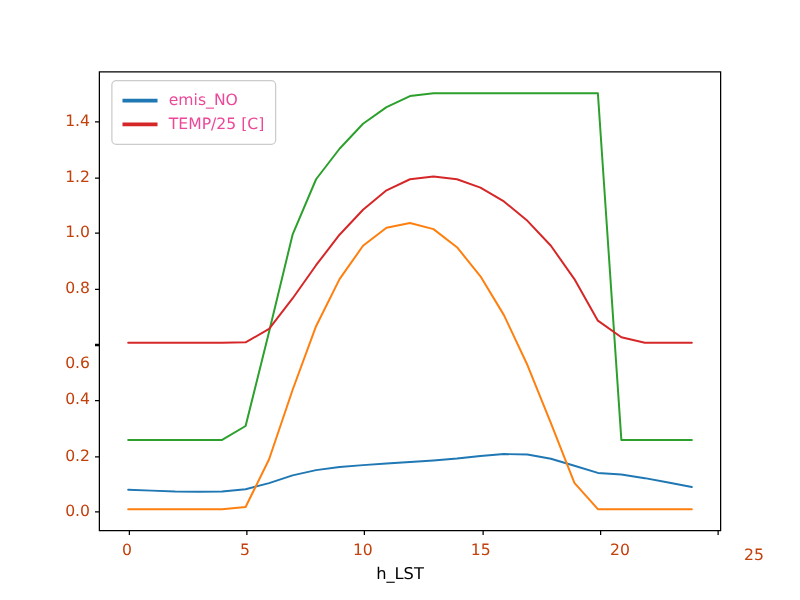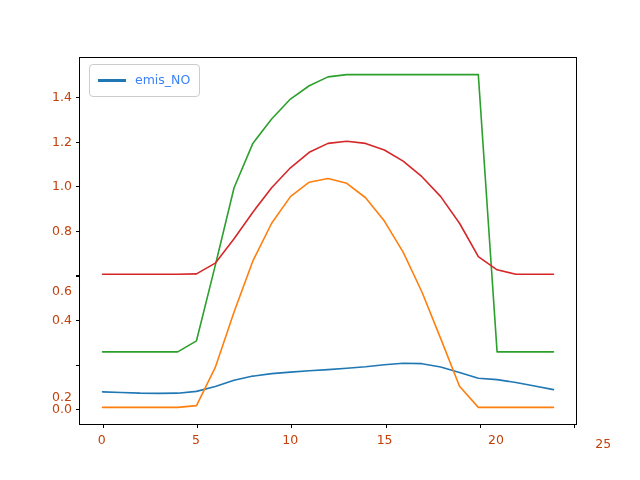--- a/index.html
+++ b/index.html
@@ -90,21 +90,21 @@
     height: 19px;
   }
   .legend-swatch {
     width: 28px;
     height: 2.1px;
     margin-right: 9px;
     flex: none;
   }
   .legend-text {
     font-size: 12.5px;
-    color: #3b82f6;
+    color: #ec4899;
     white-space: nowrap;
     line-height: 1;
   }
 </style>
 </head>
 <body>
 
 <div id="figure">
 
   <div id="plot-area">
@@ -129,38 +129,43 @@
         <div class="tick-mark xtick-mark" style="left: 116.95px;"></div>
         <div class="tick-mark xtick-mark" style="left: 211.27px;"></div>
         <div class="tick-mark xtick-mark" style="left: 305.59px;"></div>
         <div class="tick-mark xtick-mark" style="left: 399.91px;"></div>
         <div class="tick-mark xtick-mark" style="left: 494.23px;"></div>
       </div>
   </div>
 
   <div id="ytick-labels">
       <div class="tick-label ytick-label" style="top: 408.27px; left: 28px; width: 44px;">0.0</div>
-      <div class="tick-label ytick-label" style="top: 363.67px; left: 28px; width: 44px; margin-top: 32px;">0.2</div>
+      <div class="tick-label ytick-label" style="top: 363.67px; left: 28px; width: 44px;">0.2</div>
       <div class="tick-label ytick-label" style="top: 319.06px; left: 28px; width: 44px;">0.4</div>
       <div class="tick-label ytick-label" style="top: 290px; left: 28px; width: 44px;">0.6</div>
       <div class="tick-label ytick-label" style="top: 229.85px; left: 28px; width: 44px;">0.8</div>
       <div class="tick-label ytick-label" style="top: 185.24px; left: 28px; width: 44px;">1.0</div>
       <div class="tick-label ytick-label" style="top: 140.64px; left: 28px; width: 44px;">1.2</div>
       <div class="tick-label ytick-label" style="top: 96.03px; left: 28px; width: 44px;">1.4</div>
     </div>
   <div id="xtick-labels">
       <div class="tick-label xtick-label" style="left: 101.64px; top: 432px;">0</div>
       <div class="tick-label xtick-label" style="left: 195.95px; top: 432px;">5</div>
       <div class="tick-label xtick-label" style="left: 290.27px; top: 432px;">10</div>
       <div class="tick-label xtick-label" style="left: 384.59px; top: 432px;">15</div>
       <div class="tick-label xtick-label" style="left: 478.91px; top: 432px; margin-left: 17px;">20</div>
       <div class="tick-label xtick-label" style="left: 573.23px; top: 436px; margin-left: 30px;">25</div>
     </div>
 
+  <div id="xlabel">h_LST</div>
 
   <div id="legend">
       <div class="legend-row">
         <span class="legend-swatch" style="background: rgb(31, 119, 180);"></span>
         <span class="legend-text">emis_NO</span>
       </div>
+      <div class="legend-row">
+        <span class="legend-swatch" style="background: rgb(214, 39, 40);"></span>
+        <span class="legend-text">TEMP/25 [C]</span>
+      </div>
     </div>
 
 </div>
 
 </body></html>

